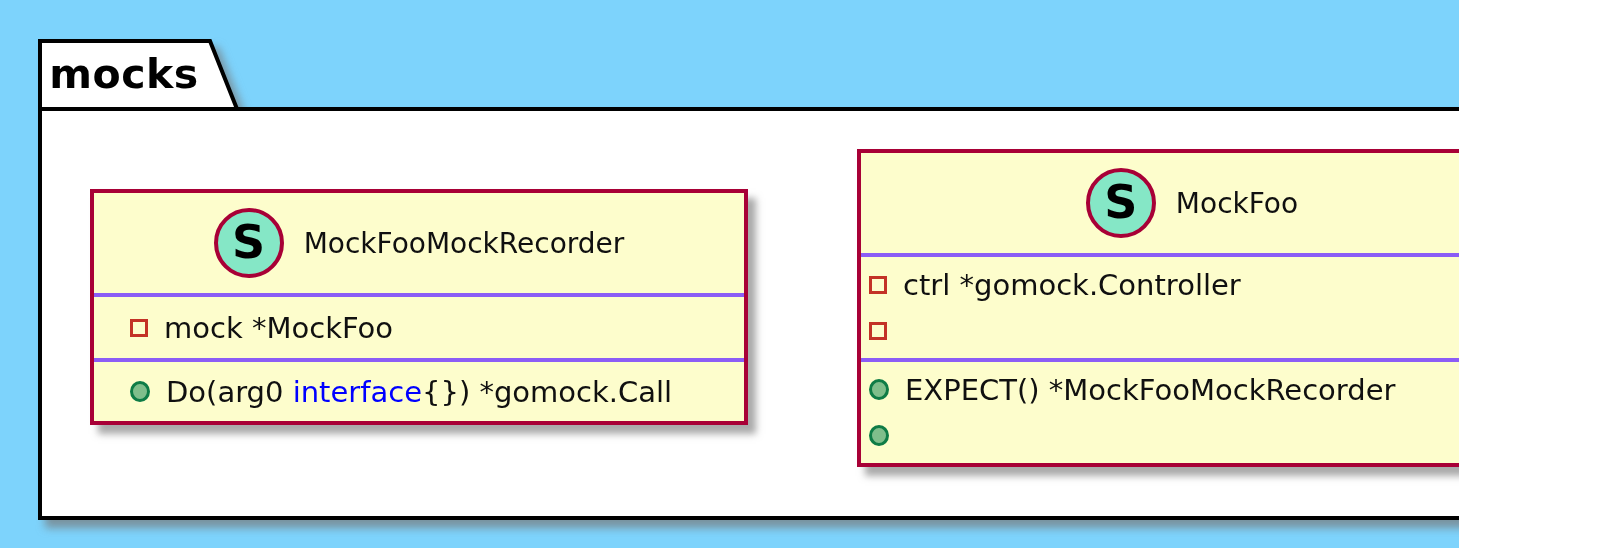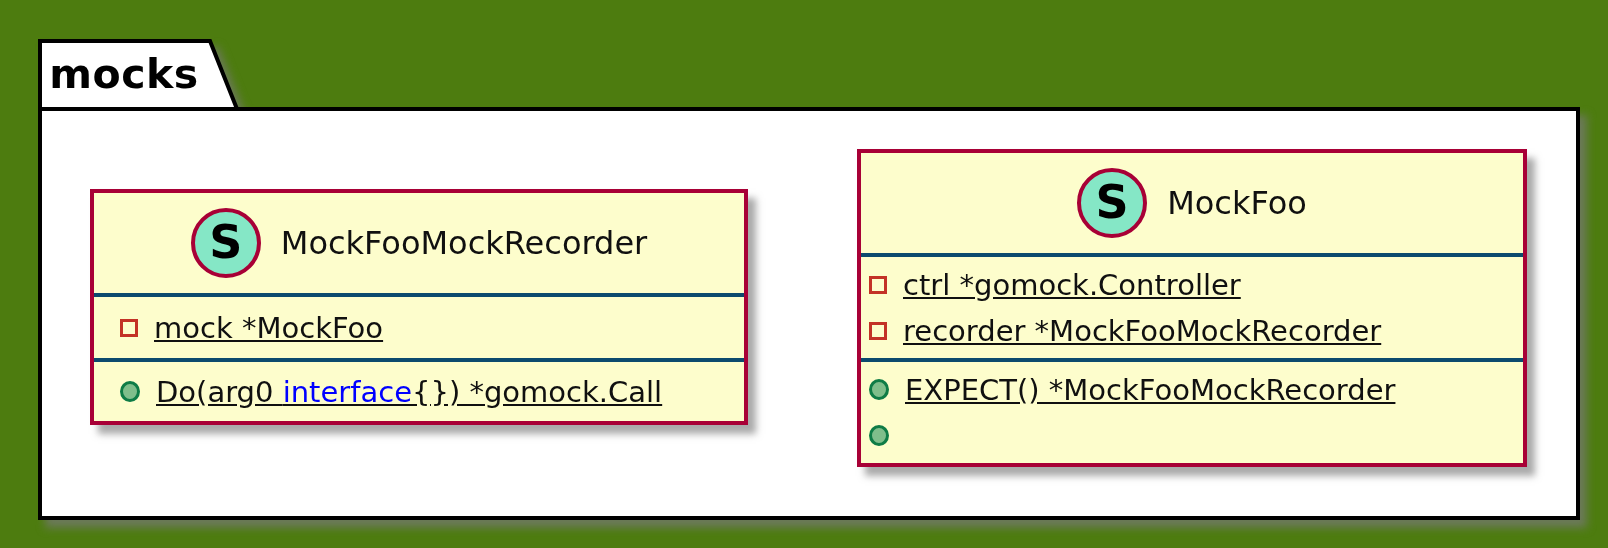--- a/index.html
+++ b/index.html
@@ -1,17 +1,17 @@
 <!DOCTYPE html>
 <html><head>
 <meta charset="utf-8">
 <style>
   html,body{margin:0;padding:0;background:#ffffff;}
   .canvas{
-    position:relative;width:1608px;height:548px;background:#4d7c0f;
+    position:relative;width:1459px;height:548px;background:#7dd3fc;
     font-family:"DejaVu Sans","Liberation Sans",sans-serif;overflow:hidden;
   }
   
   .pkg-svg{position:absolute;left:0;top:0;
     filter:drop-shadow(7px 8px 4px rgba(120,120,120,0.70));}
   .pkg-label{
     position:absolute;left:40px;top:44px;width:168px;height:60px;
     display:flex;align-items:center;justify-content:center;
     font-size:41px;font-weight:700;color:#000;letter-spacing:0.5px;
   }
@@ -27,29 +27,29 @@
   .hdr{
     box-sizing:border-box;flex:0 0 100px;
     display:flex;align-items:center;justify-content:center;gap:20px;
   }
   .scircle{
     box-sizing:border-box;width:70px;height:70px;border-radius:50%;
     background:#85E7C6;border:4px solid #A80036;
     display:flex;align-items:center;justify-content:center;
     font-size:46px;font-weight:700;color:#000;line-height:1;padding-bottom:2px;
   }
-  .cname{font-size:32px;}
-  .sec{box-sizing:border-box;border-top:4px solid #0c4a6e;
-    display:flex;flex-direction:column;justify-content:center;text-decoration:underline;}
+  .cname{font-size:28px;}
+  .sec{box-sizing:border-box;border-top:4px solid #8b5cf6;
+    display:flex;flex-direction:column;justify-content:center;}
   .box-left  .sec-fields{flex:0 0 65px;}
   .box-left  .sec-methods{flex:1 1 auto;text-align:center;}
   .box-right .sec-fields{flex:0 0 105px;}
   .box-right .sec-methods{flex:1 1 auto;text-align:right;}
   .row{display:flex;align-items:center;height:46px;font-size:29px;white-space:nowrap;}
-  .box-left  .row{padding-left:26px;}
+  .box-left  .row{padding-left:36px;}
   .box-right .row{padding-left:8px;}
   .ficon{
     box-sizing:border-box;flex:0 0 auto;width:18px;height:18px;
     border:3.5px solid #C33226;background:transparent;margin-right:16px;
   }
   .micon{
     box-sizing:border-box;flex:0 0 auto;width:20px;height:21px;border-radius:50%;
     background:#7FBE8B;border:3px solid #0E7C46;margin-right:16px;
   }
   .kw{color:#0000FF;}
@@ -90,21 +90,20 @@
       <span class="scircle">S</span>
       <span class="cname">MockFoo</span>
     </div>
     <div class="sec sec-fields">
       <div class="row">
         <span class="ficon"></span>
         <span>ctrl *gomock.Controller</span>
       </div>
       <div class="row">
         <span class="ficon"></span>
-        <span>recorder *MockFooMockRecorder</span>
       </div>
     </div>
     <div class="sec sec-methods">
       <div class="row">
         <span class="micon"></span>
         <span>EXPECT() *MockFooMockRecorder</span>
       </div>
       <div class="row">
         <span class="micon"></span>
       </div>

